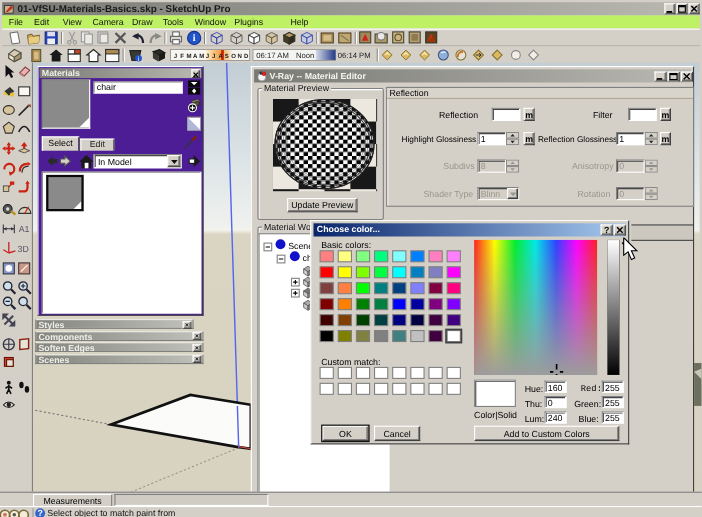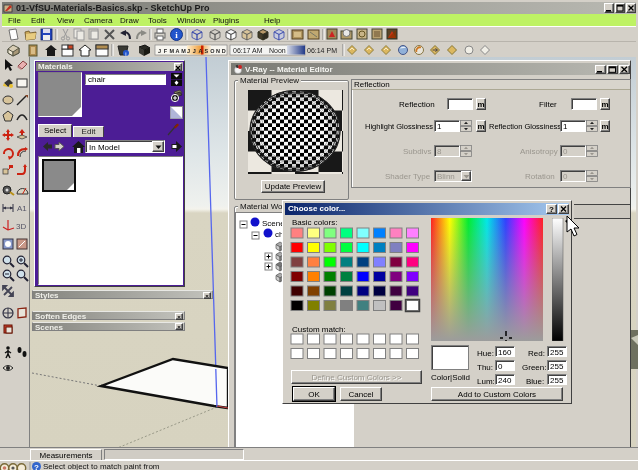--- a/index.html
+++ b/index.html
@@ -428,22 +428,26 @@
         <ellipse cx="8.5" cy="8" rx="2" ry="3"></ellipse>
       </g>
       <g transform="translate(2,305)">
         <path d="M1 6 Q6 1 11 6 Q6 11 1 6" fill="#e8e4da" stroke="#222"></path>
         <circle cx="6" cy="6" r="2" fill="#222"></circle>
       </g>
     </svg>
 </div>
 
 <div class="abs" id="cpanels" style="left:32px;top:290px;width:153px;height:42px;">
-    <div style="position:absolute;left:0;top:0px;width:181px;height:9px;background:linear-gradient(to right,#84847e,#c2c2bc);border:1px solid #808080;border-top-color:#e8e8e4;">
+    <div style="position:absolute;left:0;top:0px;width:144px;height:9px;background:linear-gradient(to right,#84847e,#c2c2bc);border:1px solid #808080;border-top-color:#e8e8e4;">
       <span style="position:absolute;left:2px;top:0px;color:#eeeee8;font-weight:bold;font-size:8px;">Styles</span>
+      <span class="btn" style="position:absolute;right:1px;top:0.5px;width:8px;height:7px;font-size:6px;line-height:6px;text-align:center;font-weight:bold;">×</span>
+    </div>
+    <div style="position:absolute;left:0;top:10.5px;width:153px;height:9px;background:linear-gradient(to right,#84847e,#c2c2bc);border:1px solid #808080;border-top-color:#e8e8e4;">
+      <span style="position:absolute;left:2px;top:0px;color:#eeeee8;font-weight:bold;font-size:8px;">Components</span>
       <span class="btn" style="position:absolute;right:1px;top:0.5px;width:8px;height:7px;font-size:6px;line-height:6px;text-align:center;font-weight:bold;">×</span>
     </div>
     <div style="position:absolute;left:0;top:21px;width:153px;height:9px;background:linear-gradient(to right,#84847e,#c2c2bc);border:1px solid #808080;border-top-color:#e8e8e4;">
       <span style="position:absolute;left:2px;top:0px;color:#eeeee8;font-weight:bold;font-size:8px;">Soften Edges</span>
       <span class="btn" style="position:absolute;right:1px;top:0.5px;width:8px;height:7px;font-size:6px;line-height:6px;text-align:center;font-weight:bold;">×</span>
     </div>
     <div style="position:absolute;left:0;top:31.5px;width:153px;height:9px;background:linear-gradient(to right,#84847e,#c2c2bc);border:1px solid #808080;border-top-color:#e8e8e4;">
       <span style="position:absolute;left:2px;top:0px;color:#eeeee8;font-weight:bold;font-size:8px;">Scenes</span>
       <span class="btn" style="position:absolute;right:1px;top:0.5px;width:8px;height:7px;font-size:6px;line-height:6px;text-align:center;font-weight:bold;">×</span>
     </div>
@@ -760,21 +764,20 @@
       <rect x="1" y="15.5" width="12" height="10" fill="#ffffff" stroke="#808080" stroke-width="1"></rect>
       <rect x="17.5" y="15.5" width="12" height="10" fill="#ffffff" stroke="#808080" stroke-width="1"></rect>
       <rect x="34" y="15.5" width="12" height="10" fill="#ffffff" stroke="#808080" stroke-width="1"></rect>
       <rect x="50.5" y="15.5" width="12" height="10" fill="#ffffff" stroke="#808080" stroke-width="1"></rect>
       <rect x="67" y="15.5" width="12" height="10" fill="#ffffff" stroke="#808080" stroke-width="1"></rect>
       <rect x="83.5" y="15.5" width="12" height="10" fill="#ffffff" stroke="#808080" stroke-width="1"></rect>
       <rect x="100" y="15.5" width="12" height="10" fill="#ffffff" stroke="#808080" stroke-width="1"></rect>
       <rect x="116.5" y="15.5" width="12" height="10" fill="#ffffff" stroke="#808080" stroke-width="1"></rect>
     </svg>
 
-  <div class="btn" style="position:absolute;left:8px;top:169px;width:131px;height:14px;text-align:center;line-height:13px;color:#9a968e;text-shadow:1px 1px 0 #fff;">Define Custom Colors &gt;&gt;</div>
   <div class="btn" style="position:absolute;left:10px;top:186px;width:42px;height:14px;text-align:center;line-height:13px;outline:1px solid #000;">OK</div>
   <div class="btn" style="position:absolute;left:57px;top:186px;width:42px;height:14px;text-align:center;line-height:13px;">Cancel</div>
 
   <svg style="position:absolute;left:148px;top:17px" width="112" height="123" id="huesat">
       <defs>
         <linearGradient id="hue" x1="0" y1="0" x2="1" y2="0">
           <stop offset="0" stop-color="#ff2020"></stop>
           <stop offset="0.167" stop-color="#ffff00"></stop>
           <stop offset="0.333" stop-color="#00ee30"></stop>
           <stop offset="0.5" stop-color="#00e8e8"></stop>
@@ -811,21 +814,21 @@
   <div style="position:absolute;left:148px;top:144px;width:38px;height:25px;background:#fff;border:1px solid #808080;box-shadow:inset 1px 1px 0 #404040;"></div>
   <div style="position:absolute;left:148px;top:172px;text-align:right;">Color|Solid</div>
 
   <span style="position:absolute;left:194px;top:148px;">Hue:</span>
   <div class="field" style="position:absolute;left:212px;top:145px;width:20px;height:11px;padding:1px 0 0 2px;">160</div>
   <span style="position:absolute;left:194px;top:162px;">Thu:</span>
   <div class="field" style="position:absolute;left:212px;top:159px;width:20px;height:11px;padding:1px 0 0 2px;">0</div>
   <span style="position:absolute;left:194px;top:176px;">Lum:</span>
   <div class="field" style="position:absolute;left:212px;top:173px;width:20px;height:11px;padding:1px 0 0 2px;">240</div>
 
-  <span style="position:absolute;left:245px;top:148px;">Red:</span>
+  <span style="position:absolute;left:245px;top:148px;font-family:Liberation Mono, monospace;">Red:</span>
   <div class="field" style="position:absolute;left:264px;top:145px;width:20px;height:11px;padding:1px 0 0 2px;">255</div>
   <span style="position:absolute;left:239px;top:162px;">Green:</span>
   <div class="field" style="position:absolute;left:264px;top:159px;width:20px;height:11px;padding:1px 0 0 2px;">255</div>
   <span style="position:absolute;left:243px;top:176px;">Blue:</span>
   <div class="field" style="position:absolute;left:264px;top:173px;width:20px;height:11px;padding:1px 0 0 2px;">255</div>
 
   <div class="btn" style="position:absolute;left:148px;top:186px;width:132px;height:14px;text-align:center;line-height:13px;">Add to Custom Colors</div>
 </div>
 
 <svg class="abs" style="left:630px;top:330px" width="8" height="40">

